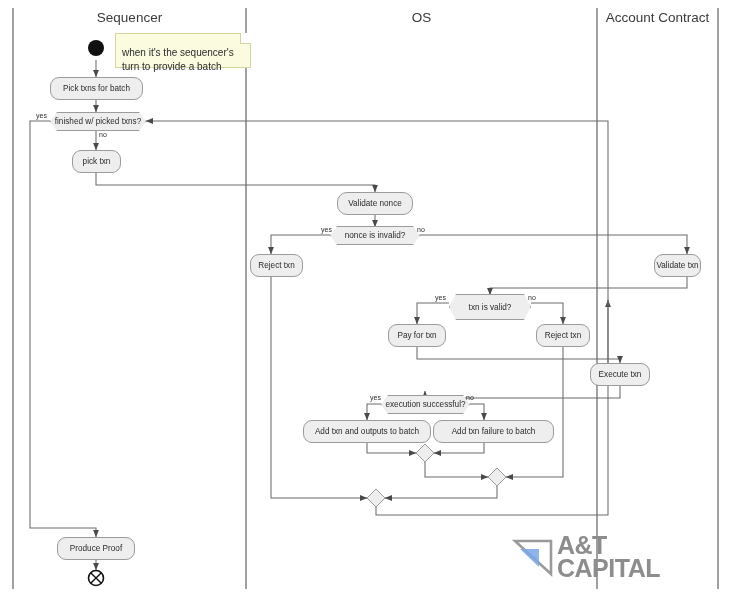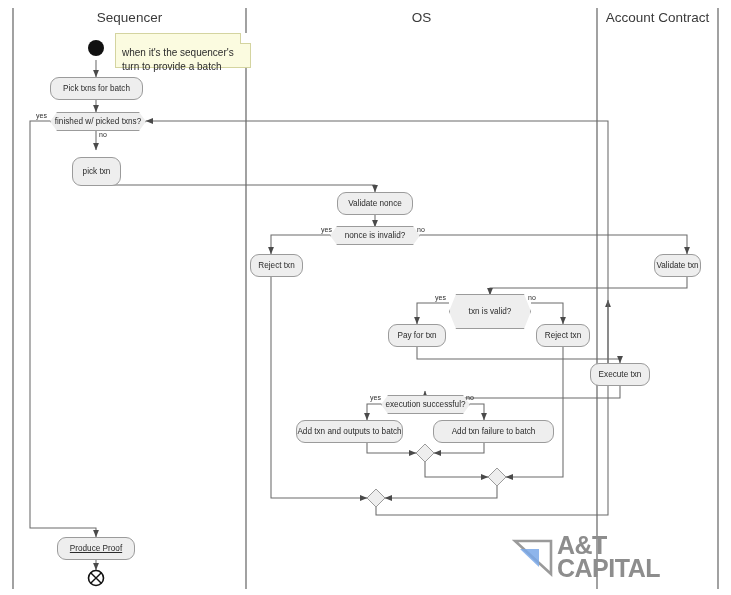--- a/index.html
+++ b/index.html
@@ -132,31 +132,31 @@
   </svg>
 
   <div class="lane-title" style="left:13px;top:10px;width:233px;">Sequencer</div>
   <div class="lane-title" style="left:246px;top:10px;width:351px;">OS</div>
   <div class="lane-title" style="left:597px;top:10px;width:121px;">Account Contract</div>
 
   <div class="note" style="left:115px;top:33px;width:136px;height:35px;">when it's the sequencer's turn to provide a batch</div>
 
   <div class="node" style="left:50px;top:77px;width:93px;height:23px;">Pick txns for batch</div>
   <div class="decision" style="left:50px;top:112px;width:96px;height:19px;">finished w/ picked txns?</div>
-  <div class="node" style="left:72px;top:157px;width:49px;height:29px;">pick txn</div>
-  <div class="node" style="left:57px;top:537px;width:78px;height:23px;text-decoration:underline;">Produce Proof</div>
+  <div class="node" style="left:72px;top:150px;width:49px;height:23px;">pick txn</div>
+  <div class="node" style="left:57px;top:537px;width:78px;height:23px;">Produce Proof</div>
 
-  <div class="node" style="left:337px;top:192px;width:76px;height:23px;">Validate nonce</div>
+  <div class="node" style="left:337px;top:192px;width:76px;height:23px;border-radius:10px;">Validate nonce</div>
   <div class="decision" style="left:330px;top:226px;width:90px;height:19px;">nonce is invalid?</div>
   <div class="node" style="left:250px;top:254px;width:53px;height:23px;">Reject txn</div>
-  <div class="decision" style="left:449px;top:294px;width:82px;height:35px;">txn is valid?</div>
+  <div class="decision" style="left:449px;top:294px;width:82px;height:26px;">txn is valid?</div>
   <div class="node" style="left:388px;top:324px;width:58px;height:23px;">Pay for txn</div>
   <div class="node" style="left:536px;top:324px;width:54px;height:23px;">Reject txn</div>
   <div class="decision" style="left:381px;top:395px;width:89px;height:19px;">execution successful?</div>
-  <div class="node" style="left:296px;top:420px;width:107px;height:23px;">Add txn and outputs to batch</div>
+  <div class="node" style="left:303px;top:420px;width:128px;height:23px;">Add txn and outputs to batch</div>
   <div class="node" style="left:433px;top:420px;width:121px;height:23px;">Add txn failure to batch</div>
 
   <div class="node" style="left:654px;top:254px;width:47px;height:23px;">Validate txn</div>
   <div class="node" style="left:590px;top:363px;width:60px;height:23px;">Execute txn</div>
 
   <div class="edge-label" style="left:36px;top:112px;">yes</div>
   <div class="edge-label" style="left:99px;top:131px;">no</div>
   <div class="edge-label" style="left:321px;top:226px;">yes</div>
   <div class="edge-label" style="left:417px;top:226px;">no</div>
   <div class="edge-label" style="left:435px;top:294px;">yes</div>

